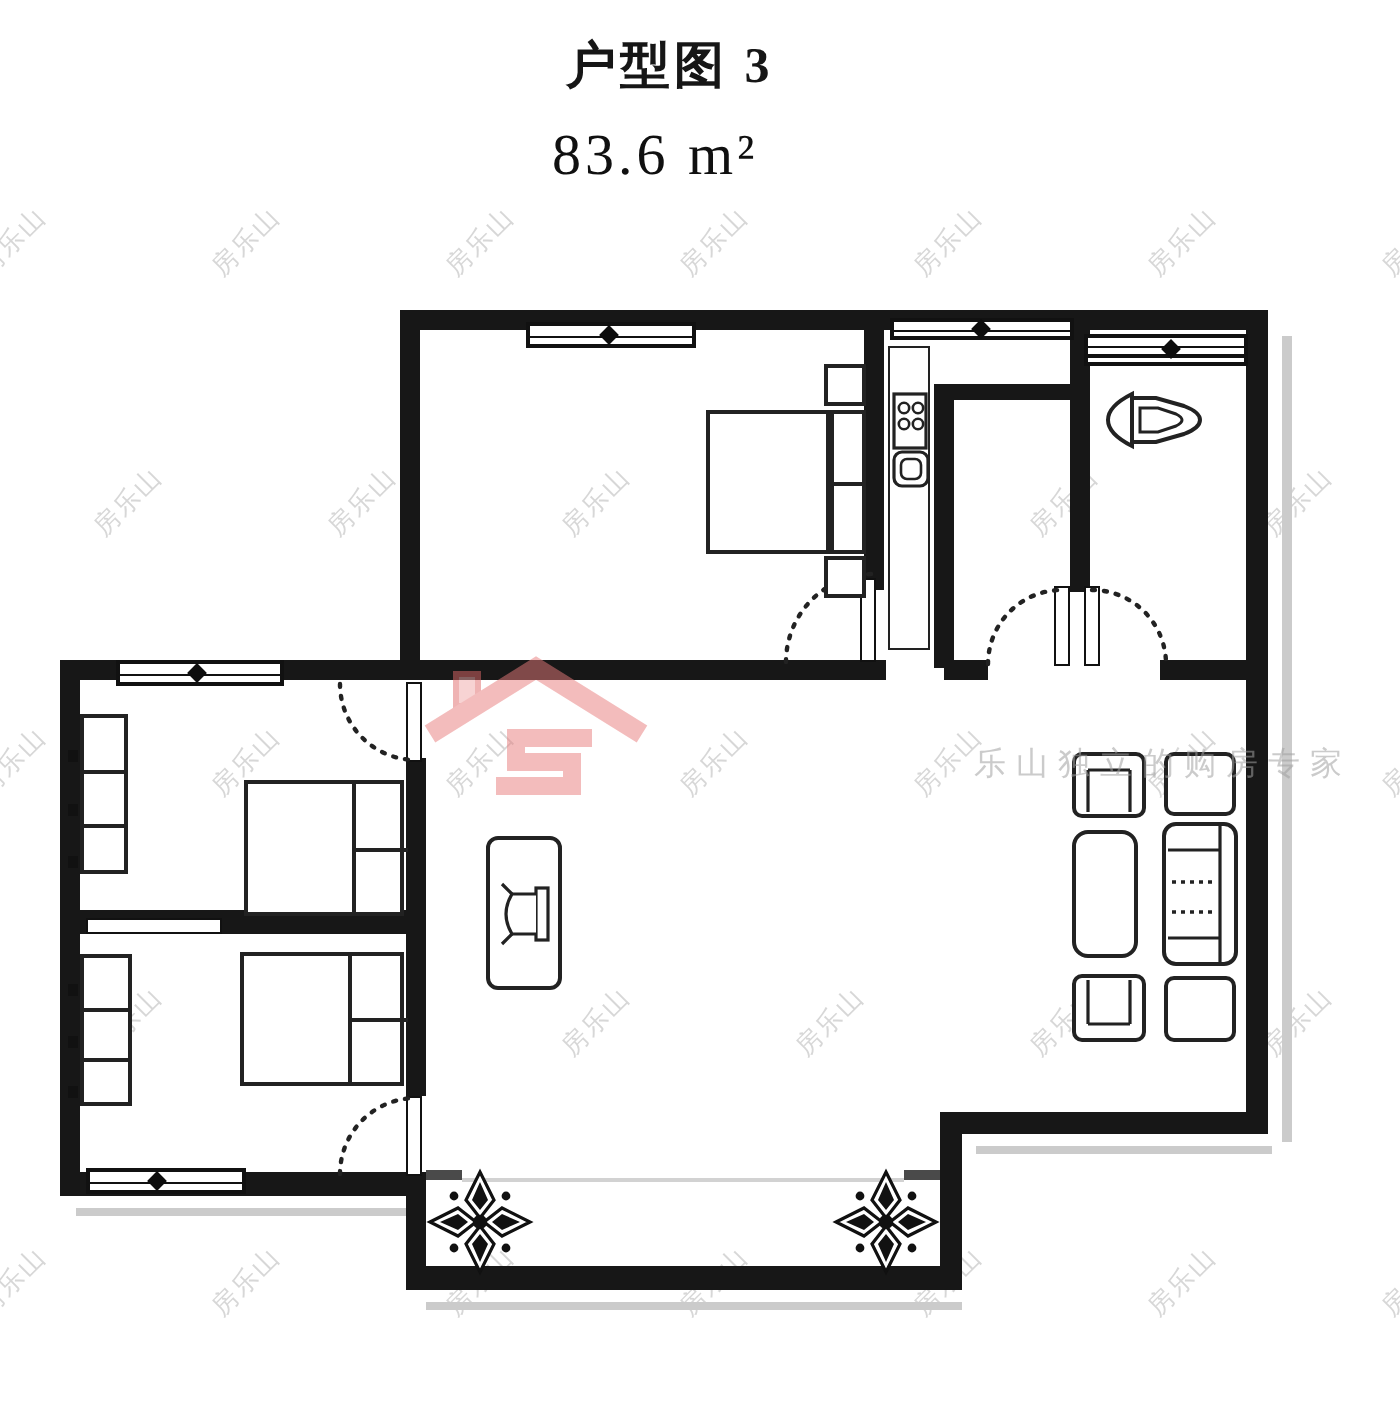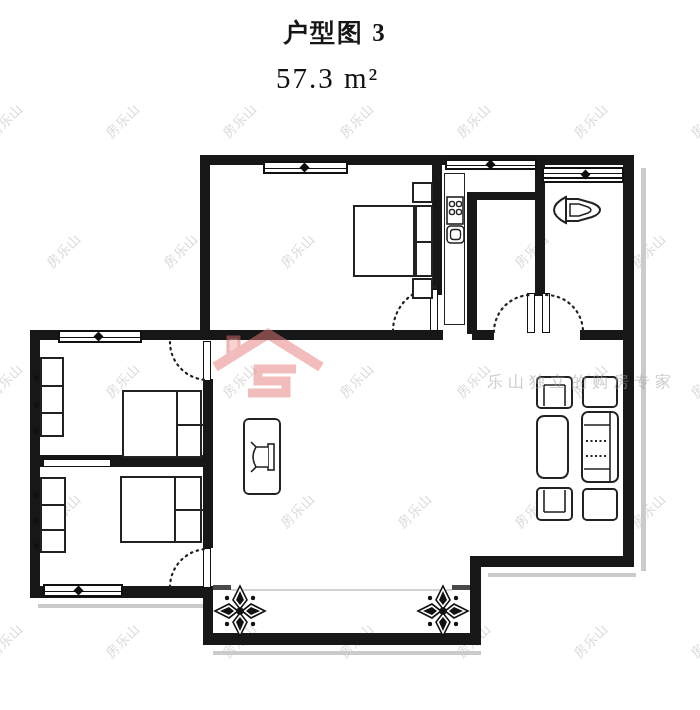--- a/index.html
+++ b/index.html
@@ -44,21 +44,21 @@
                 letter-spacing:4px; color:rgba(152,152,152,.45); white-space:nowrap; }
   .brand-url  { position:absolute; left:333px; top:369px; font-size:15px; font-weight:bold;
                 letter-spacing:2px; color:rgba(228,95,95,.55); white-space:nowrap; }
   .brand-tag  { position:absolute; left:487px; top:372px; font-size:16px;
                 letter-spacing:5px; color:rgba(160,160,160,.55); white-space:nowrap;font-family:Liberation Serif, serif; }
 </style>
 </head>
 <body>
 
 <div class="hdr-title">户型图 3</div>
-<div class="hdr-area">57.3 m²</div>
+<div class="hdr-area">83.6 m²</div>
 
 <div id="wm-layer">
     <span class="wm" style="left: -15px; top: 112px;">房乐山</span>
     <span class="wm" style="left: 102px; top: 112px;">房乐山</span>
     <span class="wm" style="left: 219px; top: 112px;">房乐山</span>
     <span class="wm" style="left: 336px; top: 112px;">房乐山</span>
     <span class="wm" style="left: 453px; top: 112px;">房乐山</span>
     <span class="wm" style="left: 570px; top: 112px;">房乐山</span>
     <span class="wm" style="left: 687px; top: 112px;">房乐山</span>
     <span class="wm" style="left: 43px; top: 242px;">房乐山</span>

